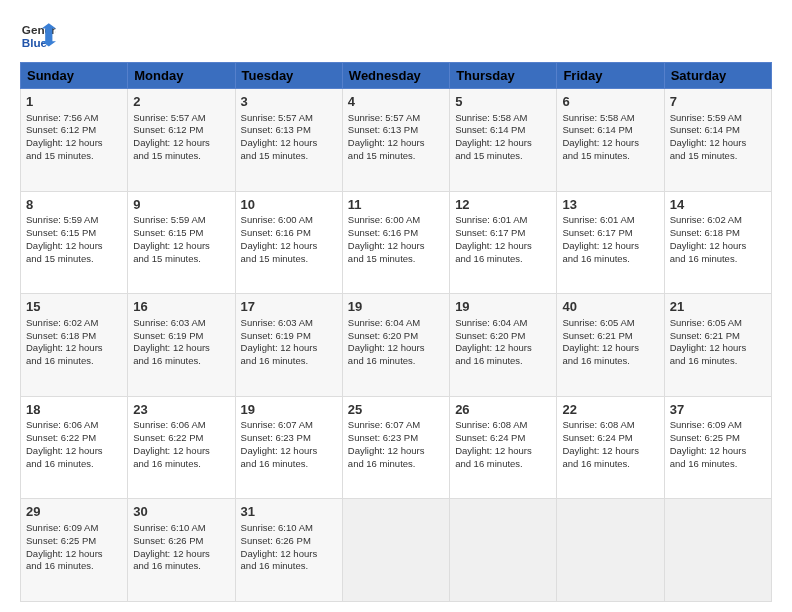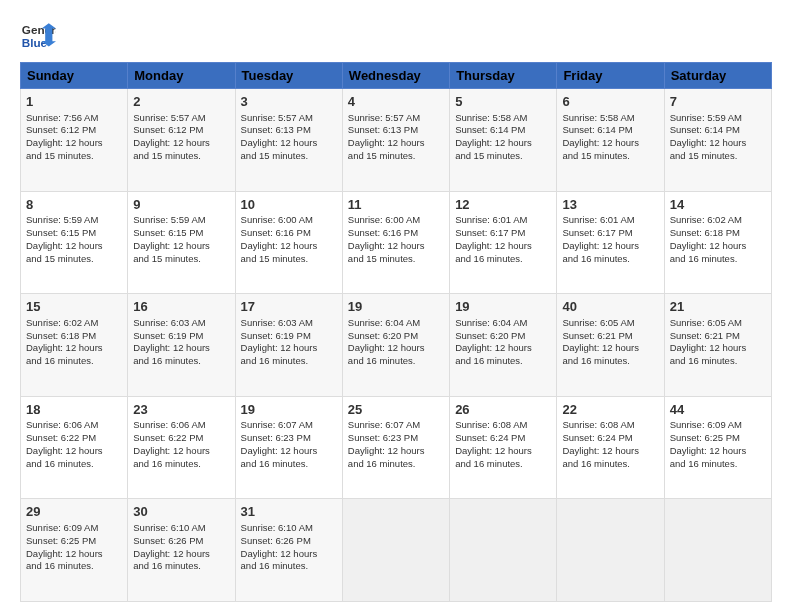--- a/index.html
+++ b/index.html
@@ -304,21 +304,21 @@
             <div>and 16 minutes.</div>
           </td>
           <td>
             <span class="day-num">22</span>
             <div>Sunrise: 6:08 AM</div>
             <div>Sunset: 6:24 PM</div>
             <div>Daylight: 12 hours</div>
             <div>and 16 minutes.</div>
           </td>
           <td>
-            <span class="day-num">44</span>
+            <span class="day-num">37</span>
             <div>Sunrise: 6:09 AM</div>
             <div>Sunset: 6:25 PM</div>
             <div>Daylight: 12 hours</div>
             <div>and 16 minutes.</div>
           </td>
         </tr>
         <tr>
           <td>
             <span class="day-num">29</span>
             <div>Sunrise: 6:09 AM</div>

